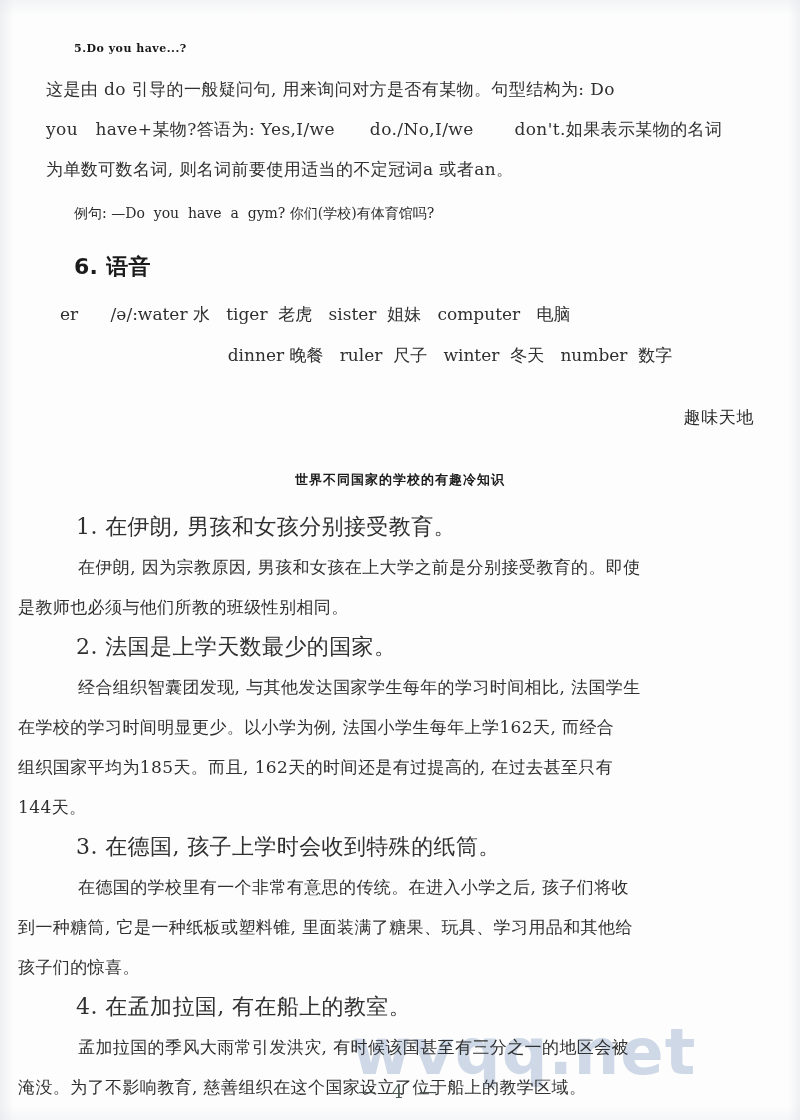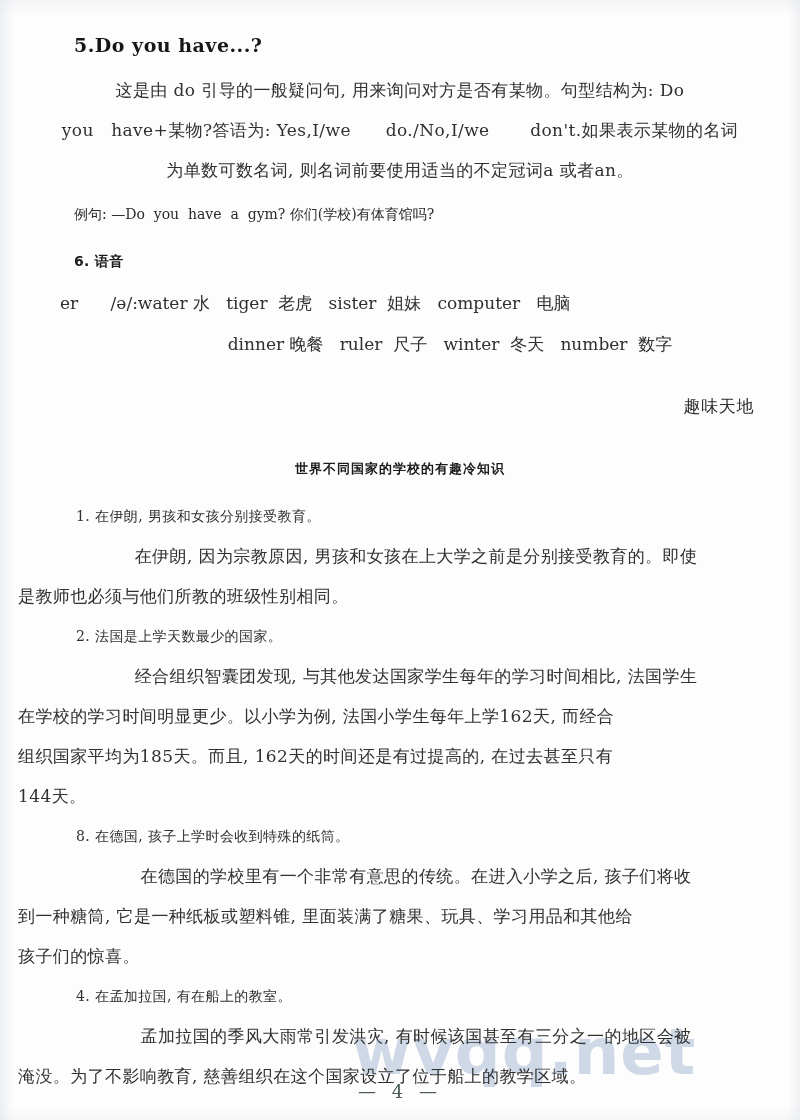--- a/index.html
+++ b/index.html
@@ -50,29 +50,29 @@
     opacity: 0.85;
     white-space: nowrap;
     user-select: none;
     line-height: 1;
   }
 
   
   .h-bold-en {
     font-family: "DejaVu Serif", "Liberation Serif", serif;
     font-weight: 700;
-    font-size: 19px;
+    font-size: 11px;
     letter-spacing: 0.5px;
     color: #171717;
-    margin: 0 0 14px 28px;
+    margin: 8px 0 14px 28px;
   }
   .h-section {
     font-family: "DejaVu Sans", "Liberation Sans", sans-serif;
     font-weight: 700;
-    font-size: 14px;
+    font-size: 22px;
     color: #1b1b1b;
     margin: 18px 0 12px 28px;
     letter-spacing: 0.3px;
   }
   .h-fun {
     font-family: "DejaVu Sans", "Liberation Sans", sans-serif;
     font-weight: 400;
     font-size: 17px;
     color: #2c2c2c;
     margin: 30px 0 0 6px;
@@ -92,21 +92,20 @@
   .para-lines {
     font-family: "DejaVu Serif", "Liberation Serif", serif;
     font-size: 17px;
     color: #303030;
     letter-spacing: 0.4px;
   }
   .para-lines .ln {
     display: block;
     line-height: 40px;
     white-space: pre;
-    text-align: center;
   }
 
   .example-block {
     margin: 4px 0 0 28px;
   }
   .example-block .ln {
     display: block;
     line-height: 41px;
     white-space: pre;
     font-size: 14px;
@@ -128,42 +127,41 @@
   .vocab .ln.row2 {
     padding-left: 86px;
     text-align: center;
   }
 
   .facts {
     margin-top: 2px;
   }
   .fact-title {
     font-family: "DejaVu Serif", "Liberation Serif", serif;
-    font-size: 14px;
+    font-size: 22px;
     line-height: 40px;
     color: #303030;
     text-indent: 30px;
     letter-spacing: 0.4px;
     margin: 0;
   }
   .fact-body {
     font-family: "DejaVu Serif", "Liberation Serif", serif;
     font-size: 17px;
     color: #303030;
     letter-spacing: 0.4px;
     margin: 0;
   }
   .fact-body .ln {
     display: block;
     line-height: 40px;
     white-space: pre;
   }
   .fact-body .ln.first {
     text-indent: 32px;
-    text-align: center;
   }
   .fact-body .ln.wide {
     margin-left: -28px;
   }
 
   
   .footer {
     position: absolute;
     left: 0;
     right: 0;
@@ -229,21 +227,21 @@
           <p class="fact-title">2. 法国是上学天数最少的国家。</p>
           <div class="fact-body">
             <span class="ln first">经合组织智囊团发现, 与其他发达国家学生每年的学习时间相比, 法国学生</span>
             <span class="ln wide">在学校的学习时间明显更少。以小学为例, 法国小学生每年上学162天, 而经合</span>
             <span class="ln wide">组织国家平均为185天。而且, 162天的时间还是有过提高的, 在过去甚至只有</span>
             <span class="ln wide">144天。</span>
           </div>
         </div>
 
         <div>
-          <p class="fact-title">8. 在德国, 孩子上学时会收到特殊的纸筒。</p>
+          <p class="fact-title">3. 在德国, 孩子上学时会收到特殊的纸筒。</p>
           <div class="fact-body">
             <span class="ln first">在德国的学校里有一个非常有意思的传统。在进入小学之后, 孩子们将收</span>
             <span class="ln wide">到一种糖筒, 它是一种纸板或塑料锥, 里面装满了糖果、玩具、学习用品和其他给</span>
             <span class="ln wide">孩子们的惊喜。</span>
           </div>
         </div>
 
         <div>
           <p class="fact-title">4. 在孟加拉国, 有在船上的教室。</p>
           <div class="fact-body">

